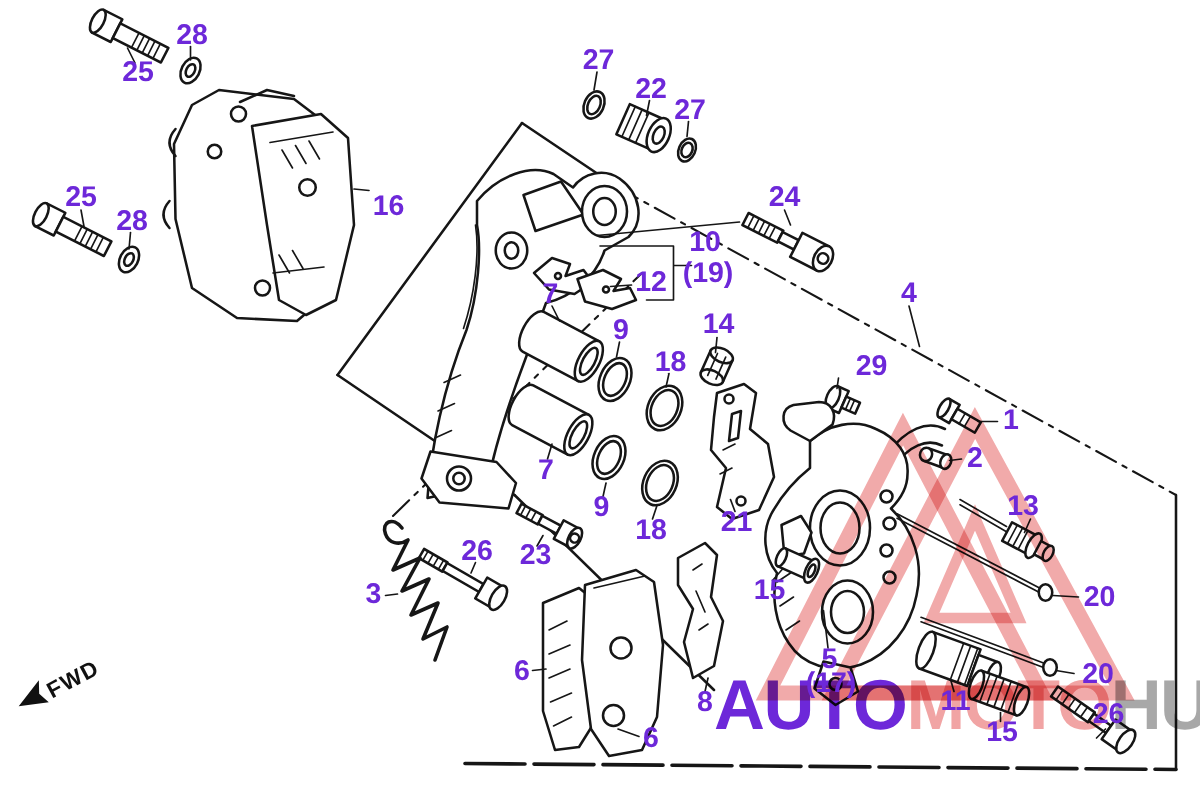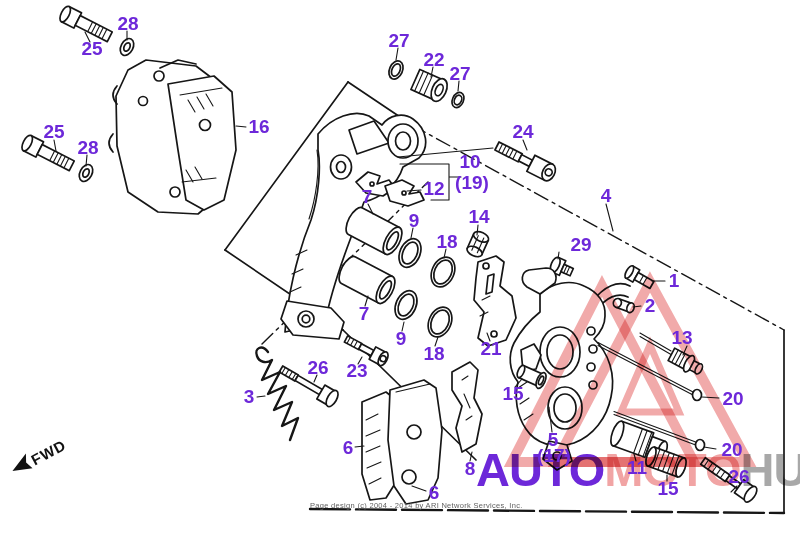--- a/index.html
+++ b/index.html
@@ -331,21 +331,21 @@
     <polygon points="650,345 621,412 679,412" fill="none" stroke-width="7" stroke-miterlimit="10" style="mix-blend-mode:multiply" opacity="0.9" stroke="#f0a1a1"></polygon>
   </svg>
 
   <div id="wmtext"><span style="color: #6d28d9;">AUTO</span><span style="color: rgb(241, 164, 164);">MOTO</span><span style="color: rgb(168, 168, 168);">HUB</span></div>
 
   <div id="labels">
       <div class="plabel" style="left: 92px; top: 49px;">25</div>
       <div class="plabel" style="left: 128px; top: 24px;">28</div>
       <div class="plabel" style="left: 54px; top: 132px;">25</div>
       <div class="plabel" style="left: 88px; top: 148px;">28</div>
-      <div class="plabel" style="left: 259px; top: 127px; text-align: center;">16</div>
+      <div class="plabel" style="left: 259px; top: 138px; text-align: center;">16</div>
       <div class="plabel" style="left: 399px; top: 41px;">27</div>
       <div class="plabel" style="left: 434px; top: 60px;">22</div>
       <div class="plabel" style="left: 460px; top: 74px;">27</div>
       <div class="plabel" style="left: 523px; top: 132px;">24</div>
       <div class="plabel" style="left: 470px; top: 162px;">10</div>
       <div class="plabel" style="left: 472px; top: 183px;">(19)</div>
       <div class="plabel" style="left: 434px; top: 189px;">12</div>
       <div class="plabel" style="left: 606px; top: 196px;">4</div>
       <div class="plabel" style="left: 367px; top: 197px;">7</div>
       <div class="plabel" style="left: 414px; top: 221px;">9</div>
@@ -368,15 +368,14 @@
       <div class="plabel" style="left: 733px; top: 399px;">20</div>
       <div class="plabel" style="left: 732px; top: 450px;">20</div>
       <div class="plabel" style="left: 513px; top: 394px;">15</div>
       <div class="plabel" style="left: 553px; top: 440px;">5</div>
       <div class="plabel" style="left: 554px; top: 456px;">(17)</div>
       <div class="plabel" style="left: 637px; top: 468px;">11</div>
       <div class="plabel" style="left: 668px; top: 489px;">15</div>
       <div class="plabel" style="left: 739px; top: 477px;">26</div>
     </div>
 
-  <div id="footer">Page design (c) 2004 - 2014 by ARI Network Services, Inc.</div>
 
 </div>
 
 </body></html>

